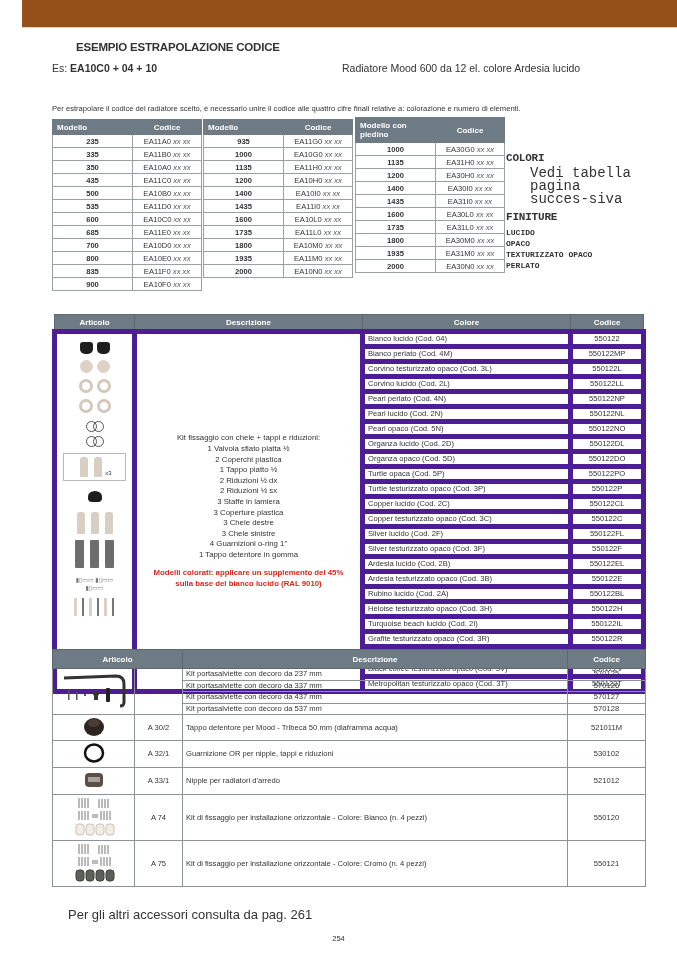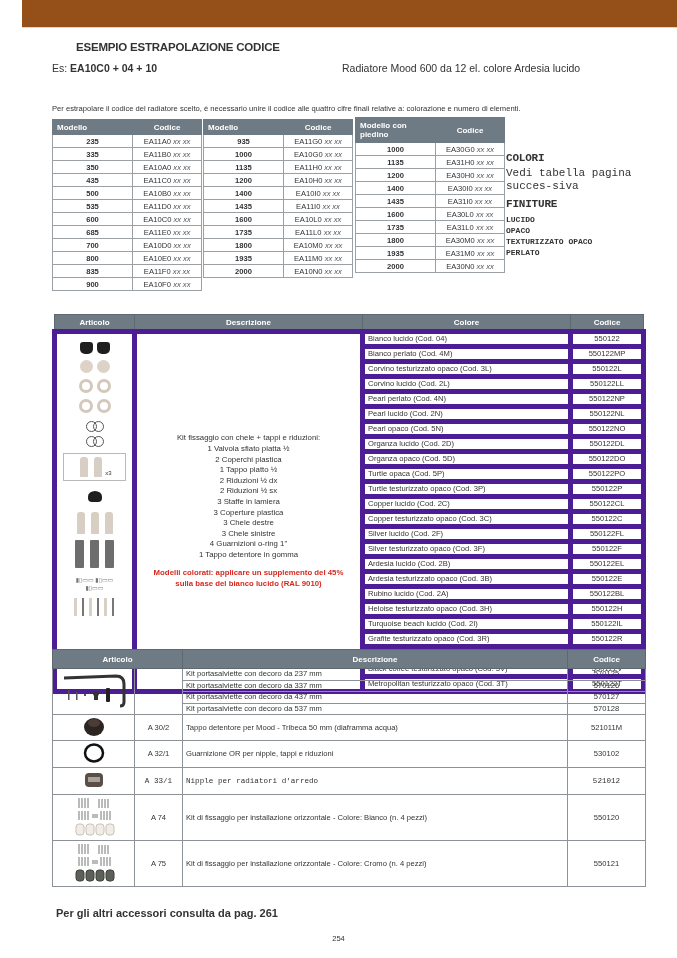--- a/index.html
+++ b/index.html
@@ -23,41 +23,41 @@
   .mtable td.m { font-weight: bold; color: #333; width: 80px; text-align: center; }
   .mtable td.cd { text-align: center; width: 69px; color: #333; }
   .mtable td.cd i { font-style: italic; color: #555; }
   .t1 { left: 52px; }
   .t2 { left: 203px; }
   .t3 { left: 355px; top: 117px; }
   .t3 th { height: 25px; line-height: 9px; }
 
   .side { position: absolute; left: 506px; top: 152px; width: 140px; color: #333; font-family: Liberation Mono, monospace; }
   .side .h { font-size: 11px; font-weight: bold; letter-spacing: -0.2px; }
-  .side .p { font-size: 11px; line-height: 13px; margin-top: 3px; }
+  .side .p { font-size: 14px; line-height: 13px; margin-top: 3px; margin-left: 24px; }
   .side .h2 { margin-top: 5px; }
   .side .f { font-size: 8px; font-weight: bold; line-height: 11px; }
   .side .fl { margin-top: 4px; }
 
   .ktable { position: absolute; left: 52px; top: 314px; width: 594px; font-size: 7.6px; }
   .ktable th { background: #6f7b84; color: #fff; font-weight: bold; font-size: 8px; height: 17px; border: 1px solid #5e6870; text-align: center; }
   .ktable td { border: 5px solid #4c1d95; height: 11.5px; padding: 0 3px; line-height: 10px; color: #333; }
   .ktable td.code { text-align: center; }
   .ktable td.img { vertical-align: top; padding: 0; }
   .ktable td.desc { text-align: center; vertical-align: middle; font-size: 7.8px; line-height: 10.6px; }
   .ktable .red { color: #d6281f; font-weight: bold; margin-top: 8px; }
 
   .atable { position: absolute; left: 52px; top: 649px; width: 594px; font-size: 7.6px; }
   .atable th { background: #6f7b84; color: #fff; font-weight: bold; font-size: 8px; height: 19px; border: 1px solid #5e6870; text-align: center; }
   .atable td { border: 1px solid #8c9297; padding: 0 3px; color: #333; height: 11.5px; line-height: 10px; }
   .atable td.c { text-align: center; }
   .atable td.art { text-align: center; }
   .atable td.img { padding: 0; }
 
-  .footnote { position: absolute; left: 56px; top: 907px; font-size: 11px; color: #333; font-weight: bold; }
+  .footnote { position: absolute; left: 68px; top: 907px; font-size: 13px; color: #333; }
   .pagenum { position: absolute; left: 0; width: 677px; top: 934px; font-size: 7.6px; text-align: center; color: #333; }
 
   
   .pimg { position: relative; width: 100%; height: 100%; }
   .knob { display: inline-block; width: 13px; height: 12px; background: #1e1e1e; border-radius: 3px 3px 5px 5px; margin: 0 2px; }
   .cap { display: inline-block; width: 13px; height: 13px; background: #dcd2c6; border-radius: 50%; margin: 0 2px; }
   .ring { display: inline-block; width: 14px; height: 14px; border: 3px solid #d3c8bb; border-radius: 50%; margin: 0 2px; background: #fff; }
   .oring { display: inline-block; width: 11px; height: 11px; border: 1.5px solid #555; border-radius: 50%; margin: 0 -2px; }
   .row-c { text-align: center; line-height: 0; margin-top: 6px; }
   .bracket { display: inline-block; width: 8px; height: 20px; background: #d8cfc4; border-radius: 3px 3px 0 0; margin: 0 3px; }
@@ -442,21 +442,21 @@
         <td class="c">521011M</td>
       </tr>
       <tr style="height: 27px;">
         <td class="img" style="text-align:center"><svg width="24" height="22" viewBox="0 0 24 22">
             <ellipse cx="12" cy="11" rx="9" ry="8.5" stroke="#111" stroke-width="2.5" fill="none"></ellipse>
           </svg></td>
         <td class="art">A 32/1</td>
         <td>Guarnizione OR per nipple, tappi e riduzioni</td>
         <td class="c">530102</td>
       </tr>
-      <tr style="height: 27px; font-family: Liberation Mono, monospace;">
+      <tr style="height: 27px;">
         <td class="img" style="text-align:center"><svg width="24" height="22" viewBox="0 0 24 22">
             <rect x="3" y="4" width="18" height="14" rx="4" fill="#5a4f48"></rect>
             <rect x="6" y="8" width="12" height="5" fill="#a9a29b"></rect>
           </svg></td>
         <td class="art">A 33/1</td>
         <td>Nipple per radiatori d'arredo</td>
         <td class="c">521012</td>
       </tr>
       <tr style="height: 46px;">
         <td class="img" style="text-align:center"><svg width="46" height="40" viewBox="0 0 46 40">

